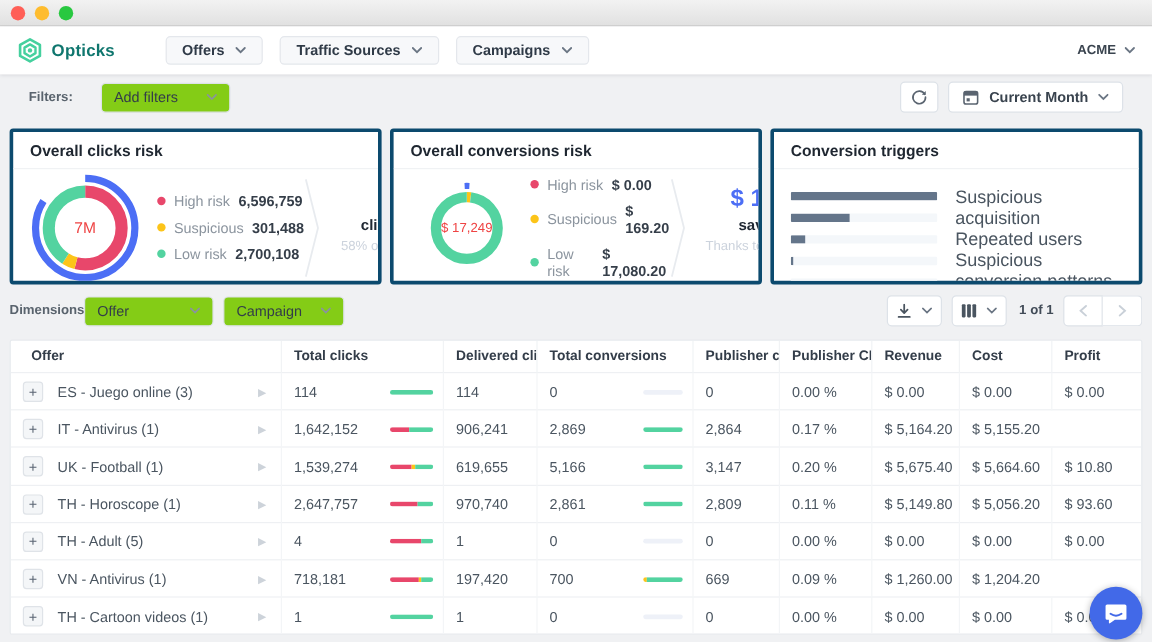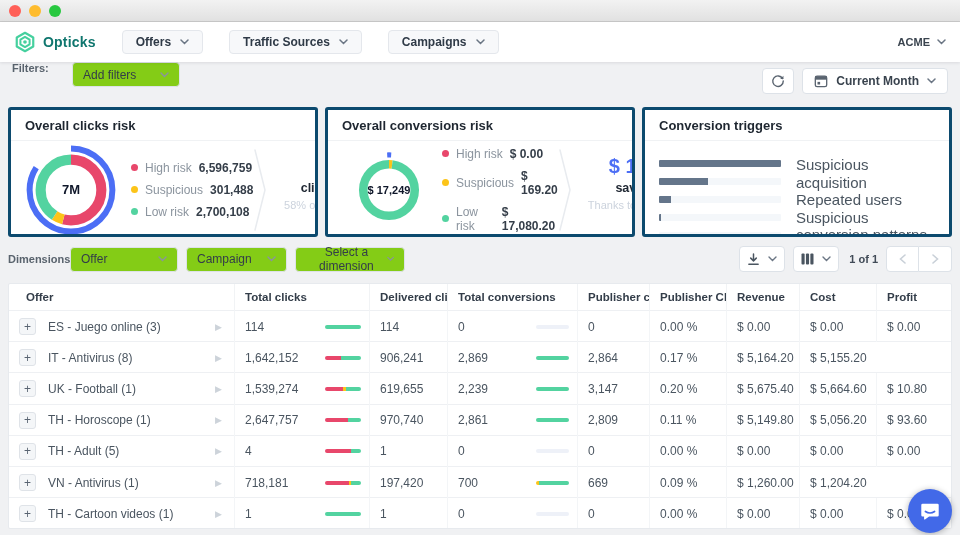--- a/index.html
+++ b/index.html
@@ -9,29 +9,29 @@
   
   .titlebar { height:22px; background:linear-gradient(#f2f2f2,#e1e1e1); border-bottom:1px solid #c9c9c9;
               display:flex; align-items:center; padding-left:9px; gap:8px; }
   .tl-dot { width:12px; height:12px; border-radius:50%; }
 
   
   .nav { height:40px; background:#fff; display:flex; align-items:center; padding:0 14px;
          box-shadow:0 1px 3px rgba(16,24,40,.10); position:relative; z-index:3; }
   .brand { display:flex; align-items:center; gap:7px; cursor:pointer; }
   .brand-text { font-size:14px; font-weight:800; color:#0f766e; letter-spacing:.2px; }
-  .nav-menus { display:flex; gap:26px; margin-left:26px;justify-content:flex-end; }
+  .nav-menus { display:flex; gap:14px; margin-left:42px;justify-content:flex-end; }
   .nav-btn { display:flex; align-items:center; gap:9px; background:#f7f8fa; border:1px solid #e4e7ec;
              border-radius:4px; padding:0 13px; height:24px; font-size:12px; font-weight:700; color:#2f3a47; cursor:pointer; }
   .account { margin-left:auto; display:flex; align-items:center; gap:7px; font-size:11px; font-weight:700; color:#3a444f; cursor:pointer; }
 
   .chev { display:inline-block; }
 
   
-  .filters-row { height:38px; display:flex; padding:0 12px; }
+  .filters-row { height:38px; display:flex; align-items:center; padding:0 24px; }
   .row-label { font-size:11px; font-weight:700; color:#59636d; }
   .filters-row .row-label { width:60px; }
   .select-btn { display:flex; align-items:center; justify-content:space-between; background:#84cc16;
                 border:1px solid #dde2e8; border-radius:4px; height:25px; padding:0 10px; font-size:12px;
                 color:#333d49; cursor:pointer; }
   .add-filters { width:108px; }
   .filters-right { margin-left:auto; display:flex; align-items:center; gap:8px; }
   .white-btn { display:flex; align-items:center; justify-content:center; gap:8px; background:#fff;
                border:1px solid #dde2e8; border-radius:4px; height:26px; cursor:pointer; font-size:12px;
                font-weight:700; color:#39434e; }
@@ -41,21 +41,21 @@
   
   .cards-row { display:flex; gap:7px; margin:7px 8px 0; }
   .card { flex:1; background:#fff; border:3px solid #0c4a6e; border-radius:3px; height:130px; overflow:hidden; }
   .card-title { height:31px; line-height:31px; padding:0 14px; font-size:13px; font-weight:700; color:#1e2630;
                 border-bottom:1px solid #f0f2f4; }
   .card-body { height:97px; display:flex; align-items:center; }
 
   .donut { position:relative; flex:none; }
   .donut svg { width:100%; height:100%; display:block; }
   .donut-center { position:absolute; inset:0; display:flex; align-items:center; justify-content:center;
-                  font-weight:700; color:#0f172a; }
+                  font-weight:400; color:#ef4444; }
   .d1 { width:92px; height:92px; margin-left:14px; }
   .d1 .donut-center { font-size:13px; }
   .d2 { width:78px; height:78px; margin-left:22px; }
   .d2 .donut-center { font-size:11px; }
 
   .legend { display:flex; flex-direction:column; gap:8px; margin-left:14px; }
   .legend-item { display:flex; align-items:center; gap:7px; font-size:12px; }
   .legend-dot { width:7px; height:7px; border-radius:50%; flex:none; }
   .legend-label { color:#8b949e; }
   .legend-value { color:#353e49; font-weight:700; }
@@ -308,26 +308,20 @@
       <svg class="chev" width="9" height="6" viewBox="0 0 9 6">
           <path d="M1 1l3.5 3.5L8 1" fill="none" stroke="#8a939e" stroke-width="1.4" stroke-linecap="round"></path>
         </svg>
     </button>
     <button class="select-btn sel-2">
       <span>Campaign</span>
       <svg class="chev" width="9" height="6" viewBox="0 0 9 6">
           <path d="M1 1l3.5 3.5L8 1" fill="none" stroke="#8a939e" stroke-width="1.4" stroke-linecap="round"></path>
         </svg>
     </button>
-    <button class="select-btn sel-3">
-      <span>Select a dimension</span>
-      <svg class="chev" width="9" height="6" viewBox="0 0 9 6">
-          <path d="M1 1l3.5 3.5L8 1" fill="none" stroke="#8a939e" stroke-width="1.4" stroke-linecap="round"></path>
-        </svg>
-    </button>
   </div>
   <div class="dims-right">
     <button class="white-btn icon-btn">
       <svg width="13" height="13" viewBox="0 0 14 14">
         <path d="M7 1v7M4 5.5L7 8.5 10 5.5" fill="none" stroke="#4a5560" stroke-width="1.6" stroke-linecap="round" stroke-linejoin="round"></path>
         <path d="M2 12h10" stroke="#4a5560" stroke-width="1.6" stroke-linecap="round"></path>
       </svg>
       <svg class="chev" width="9" height="6" viewBox="0 0 9 6">
           <path d="M1 1l3.5 3.5L8 1" fill="none" stroke="#6b7684" stroke-width="1.4" stroke-linecap="round"></path>
         </svg>
@@ -402,21 +396,21 @@
         <div class="td">
           <span>$ 0.00</span>
         </div>
         <div class="td">
           <span>$ 0.00</span>
         </div>
       </div>
       <div class="tgrid trow">
         <div class="td">
           <button class="plus-btn">+</button>
-          <span class="offer-name">IT - Antivirus (8)</span>
+          <span class="offer-name">IT - Antivirus (1)</span>
           <span class="drill">▶</span>
         </div>
         <div class="td">
           <span>1,642,152</span>
           <span class="spark clicks">
             <i style="width: 45%; background: rgb(232, 71, 107);"></i>
             <i style="width: 55%; background: rgb(83, 211, 160);"></i>
           </span>
         </div>
         <div class="td">
@@ -452,21 +446,21 @@
           <span class="spark clicks">
             <i style="width: 50%; background: rgb(232, 71, 107);"></i>
             <i style="width: 9%; background: rgb(252, 196, 25);"></i>
             <i style="width: 41%; background: rgb(83, 211, 160);"></i>
           </span>
         </div>
         <div class="td">
           <span>619,655</span>
         </div>
         <div class="td">
-          <span>2,239</span>
+          <span>5,166</span>
           <span class="spark conv">
             <i style="width: 100%; background: rgb(83, 211, 160);"></i>
           </span>
         </div>
         <div class="td">
           <span>3,147</span>
         </div>
         <div class="td">
           <span>0.20 %</span>
         </div>

